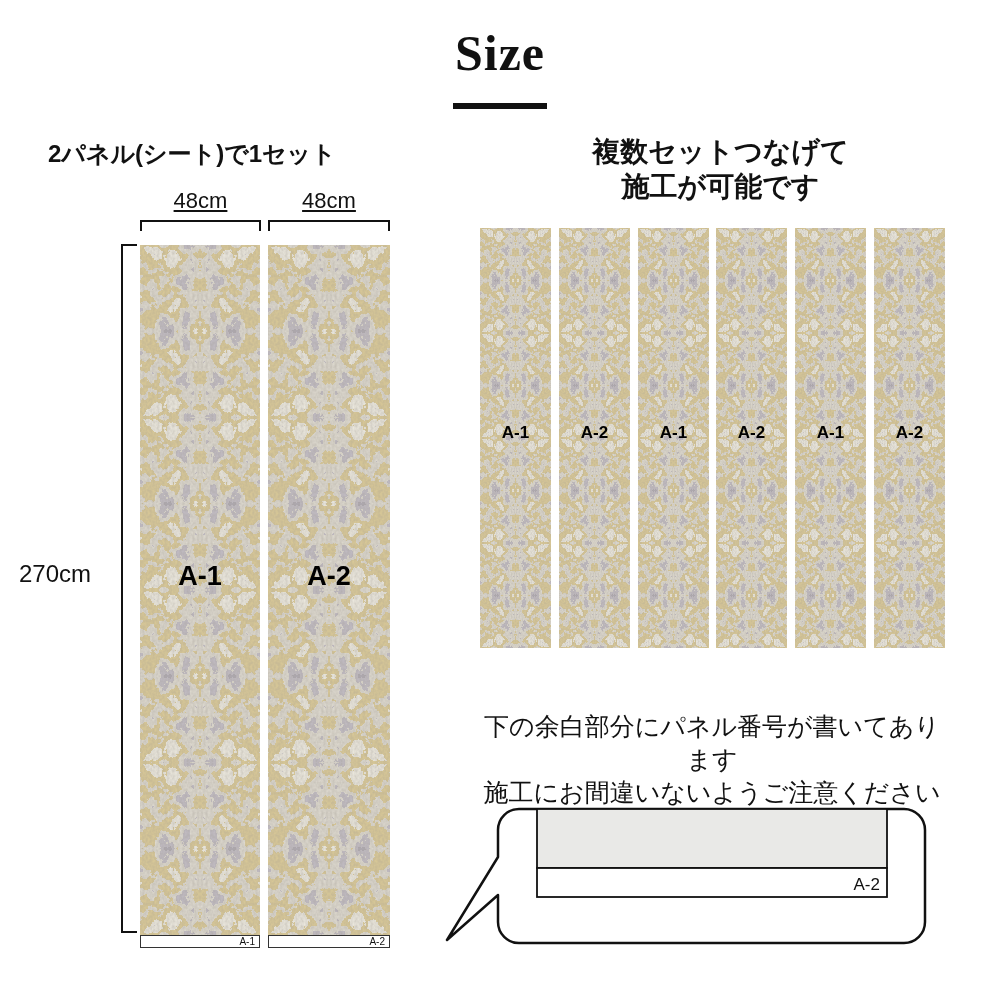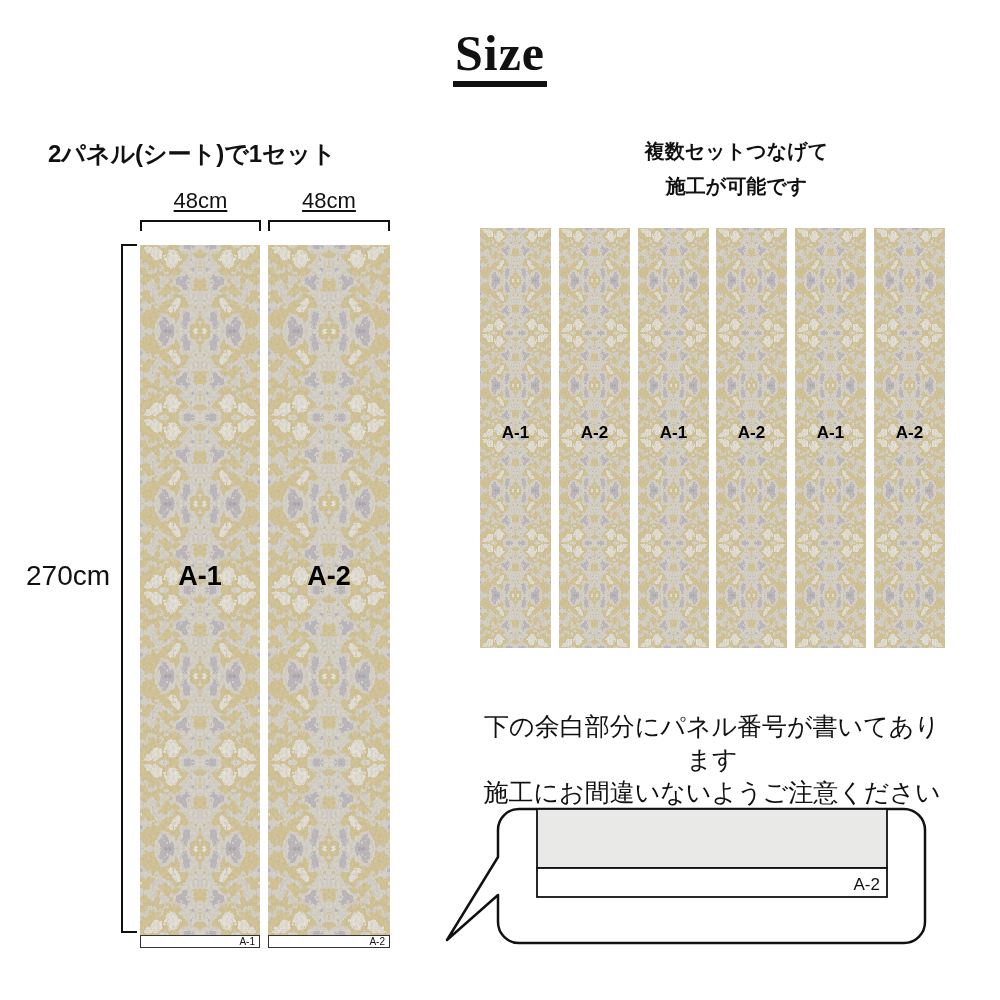--- a/index.html
+++ b/index.html
@@ -6,38 +6,38 @@
   #canvas{
     position:relative;width:1000px;height:1000px;background:#fff;
     font-family:"Liberation Sans","DejaVu Sans",sans-serif;color:#111;
     overflow:hidden;
   }
   
   .title-wrap{position:absolute;left:0;top:26px;width:980px;text-align:center;}
   .title{
     display:inline-block;font-family:"Liberation Serif","DejaVu Serif",serif;
     font-weight:bold;font-size:50px;line-height:1.1;letter-spacing:1px;
-    border-bottom:6px solid #111;padding:0 2px 0 2px;margin-left:20px;
+    border-bottom:6px solid #111;padding:0 2px 22px 2px;margin-left:20px;
   }
   
   .lheading{position:absolute;left:48px;top:138px;width:450px;text-align:left;
     font-size:24px;font-weight:bold;}
-  .rheading{position:absolute;left:504px;top:134px;width:465px;text-align:center;
-    font-size:20px;font-weight:bold;line-height:35px;}
+  .rheading{position:absolute;left:488px;top:134px;width:465px;text-align:center;
+    font-size:28px;font-weight:bold;line-height:35px;}
   
   .wlabel{position:absolute;top:188px;text-align:center;font-size:22px;text-decoration:underline;}
   .w1{left:140px;width:121px;}
   .w2{left:268px;width:122px;}
   .wbracket{position:absolute;top:220px;height:11px;box-sizing:border-box;
     border:2px solid #111;border-bottom:none;}
   .b1{left:140px;width:121px;}
   .b2{left:268px;width:122px;}
   .hbracket{position:absolute;left:121px;top:244px;width:16px;height:689px;
     box-sizing:border-box;border:2px solid #111;border-right:none;}
-  .hlabel{position:absolute;left:26px;top:560px;width:94px;text-align:left;font-size:28px;}
+  .hlabel{position:absolute;left:8px;top:560px;width:94px;text-align:center;font-size:24px;}
   
   .panel{position:absolute;background:#beb5a4;overflow:hidden;}
   .tex{position:absolute;left:0;top:0;width:100%;height:100%;display:block;}
   .p1{left:140px;top:245px;width:120px;height:690px;}
   .p2{left:268px;top:245px;width:122px;height:690px;}
   .plabel-big{position:absolute;left:0;right:0;top:316px;text-align:center;
     font-size:27px;font-weight:bold;color:#000;}
   .strip{position:absolute;top:935px;height:13px;background:#fff;box-sizing:border-box;
     border:1px solid #333;font-size:10px;line-height:11px;text-align:right;padding-right:4px;color:#111;}
   .s1{left:140px;width:120px;}

